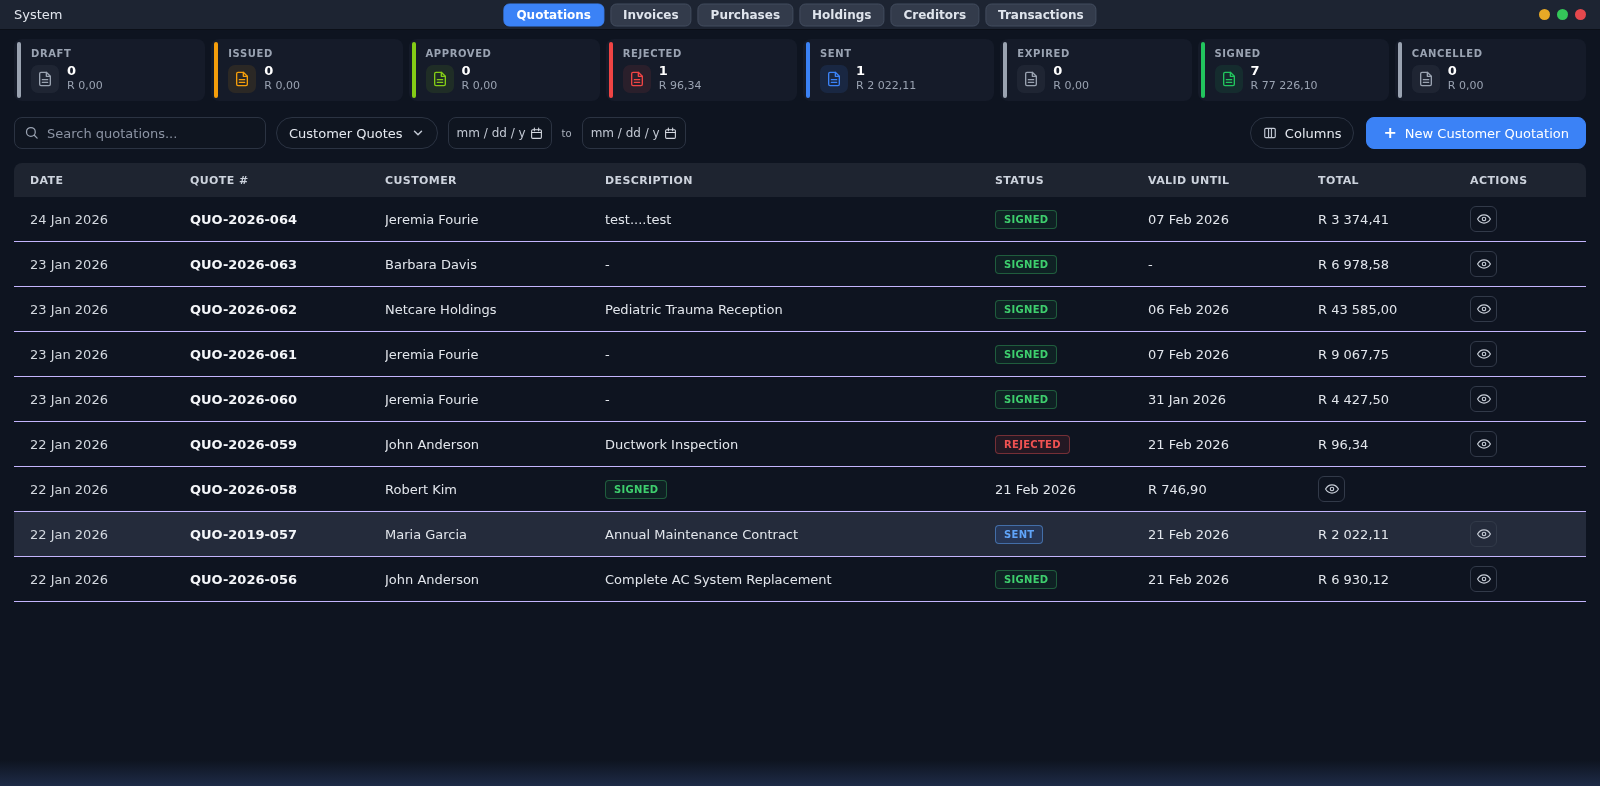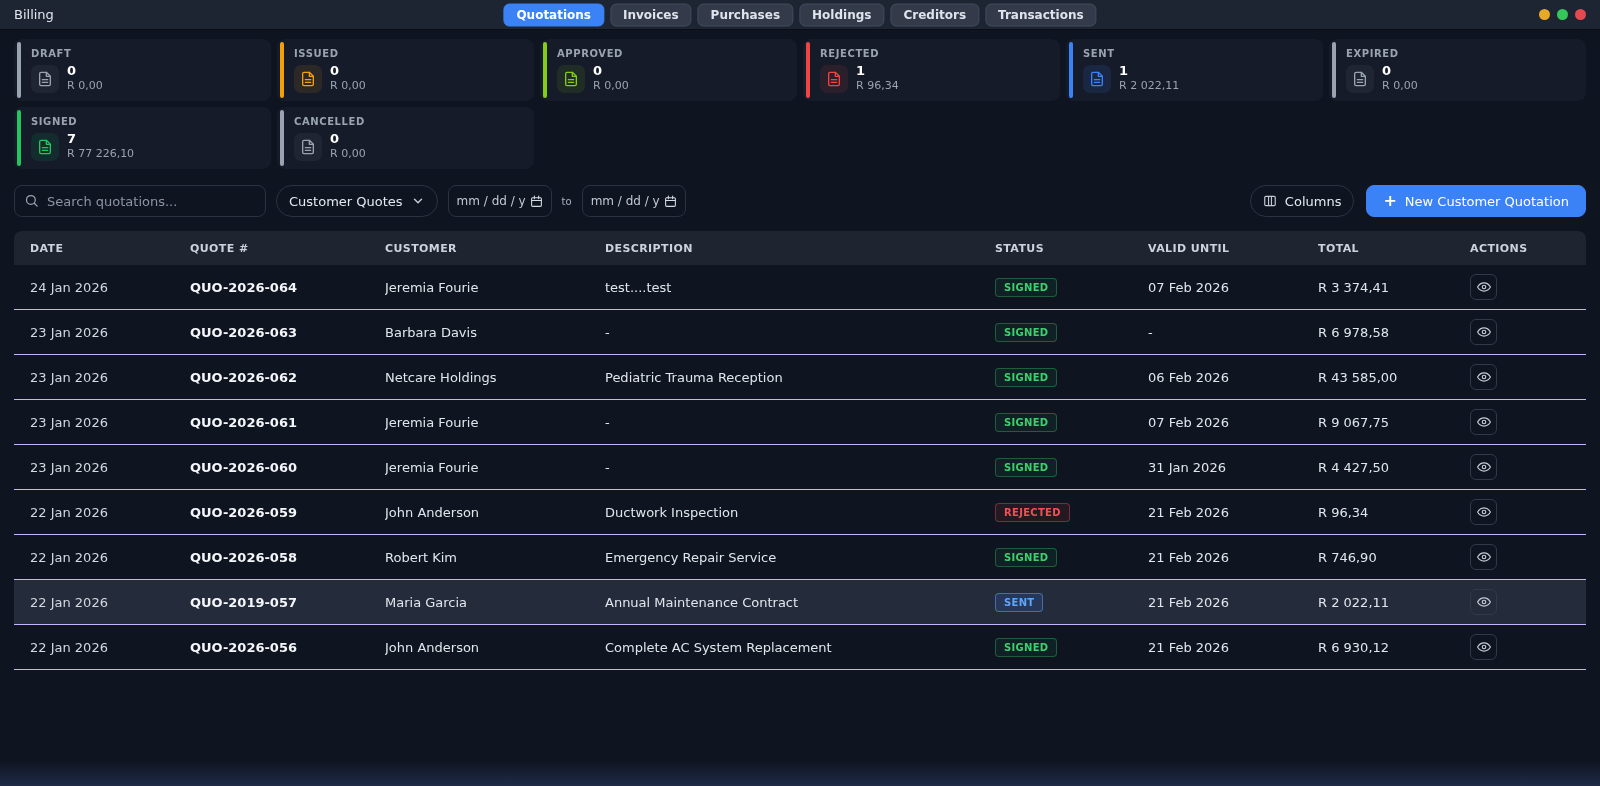--- a/index.html
+++ b/index.html
@@ -31,21 +31,21 @@
   .tab[data-active="true"] { background:#3b82f6; border-color:#3b82f6; color:#fff; }
   .traffic { margin-left:auto; display:flex; gap:7px; align-items:center; }
   .light { width:11px; height:11px; border-radius:50%; display:inline-block; cursor:pointer; }
   .light.yellow { background:#e8a926; }
   .light.green  { background:#34c759; }
   .light.red    { background:#e5484d; }
 
   
   .cards {
     margin:9px 14px 0; display:grid;
-    grid-template-columns:repeat(6,1fr); gap:6px;
+    grid-template-columns:repeat(8,1fr); gap:6px;
   }
   .card {
     position:relative; background:#151b29; border-radius:8px;
     padding:9px 10px 9px 17px; height:62px; overflow:hidden;
   }
   .card-bar {
     position:absolute; left:3px; top:3px; bottom:3px; width:4px; border-radius:4px;
   }
   .card-label {
     font-size:10px; letter-spacing:.6px; color:#9aa3b2; font-weight:bold;
@@ -140,21 +140,21 @@
   .bottom-fade {
     position:absolute; left:0; right:0; bottom:0; height:26px;
     background:linear-gradient(to bottom, rgba(29,42,69,0), #1e2b47);
     pointer-events:none;
   }
 </style>
 </head>
 <body>
 
 <div class="topbar">
-  <span class="topbar-title">Billing</span>
+  <span class="topbar-title">System</span>
   <div class="nav-tabs">
     <button class="tab" data-active="true">Quotations</button>
       <button class="tab" data-active="false">Invoices</button>
       <button class="tab" data-active="false">Purchases</button>
       <button class="tab" data-active="false">Holdings</button>
       <button class="tab" data-active="false">Creditors</button>
       <button class="tab" data-active="false">Transactions</button>
   </div>
   <div class="traffic">
     <span class="light yellow"></span>
@@ -487,21 +487,20 @@
               <path d="M1 12s4-7 11-7 11 7 11 7-4 7-11 7-11-7-11-7z"></path>
               <circle cx="12" cy="12" r="3"></circle>
             </svg>
           </button>
         </div>
       </div>
       <div class="trow" data-active="false">
         <div class="td c-date">22 Jan 2026</div>
         <div class="td c-quote">QUO-2026-058</div>
         <div class="td c-customer">Robert Kim</div>
-        <div class="td c-desc">Emergency Repair Service</div>
         <div class="td c-status">
           <span class="badge" data-status="signed">SIGNED</span>
         </div>
         <div class="td c-valid">21 Feb 2026</div>
         <div class="td c-total">R 746,90</div>
         <div class="td c-actions">
           <button class="eye-btn">
             <svg viewBox="0 0 24 24" fill="none" stroke="currentColor" stroke-width="2" stroke-linecap="round" stroke-linejoin="round">
               <path d="M1 12s4-7 11-7 11 7 11 7-4 7-11 7-11-7-11-7z"></path>
               <circle cx="12" cy="12" r="3"></circle>

